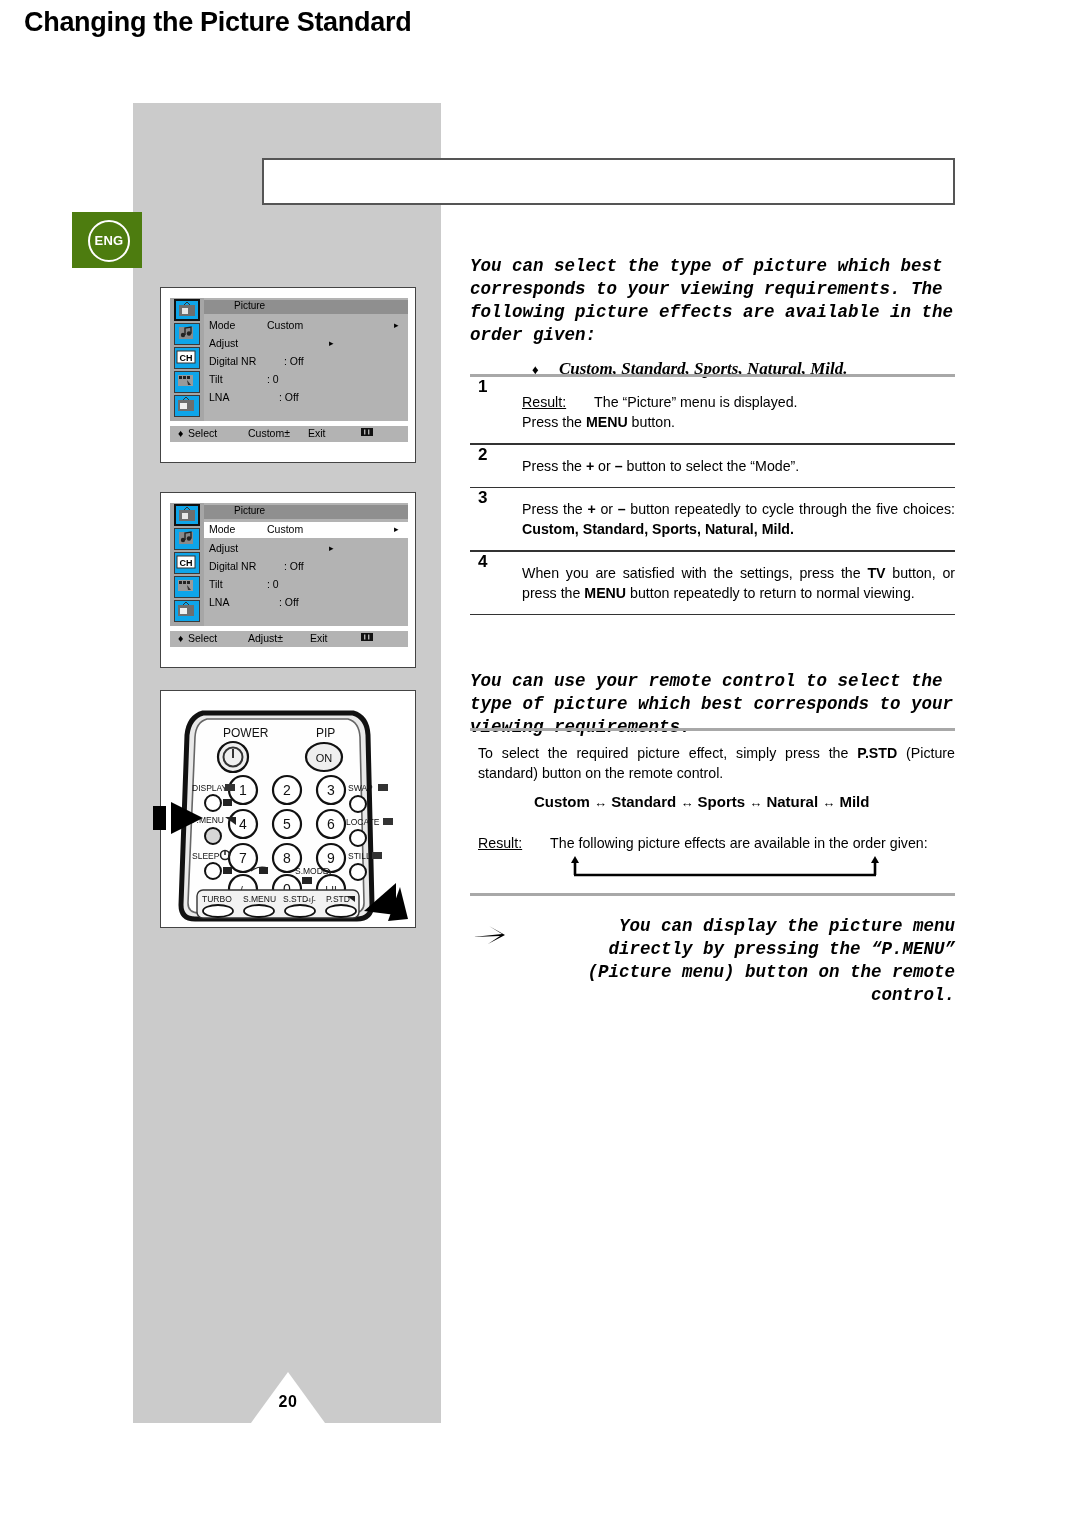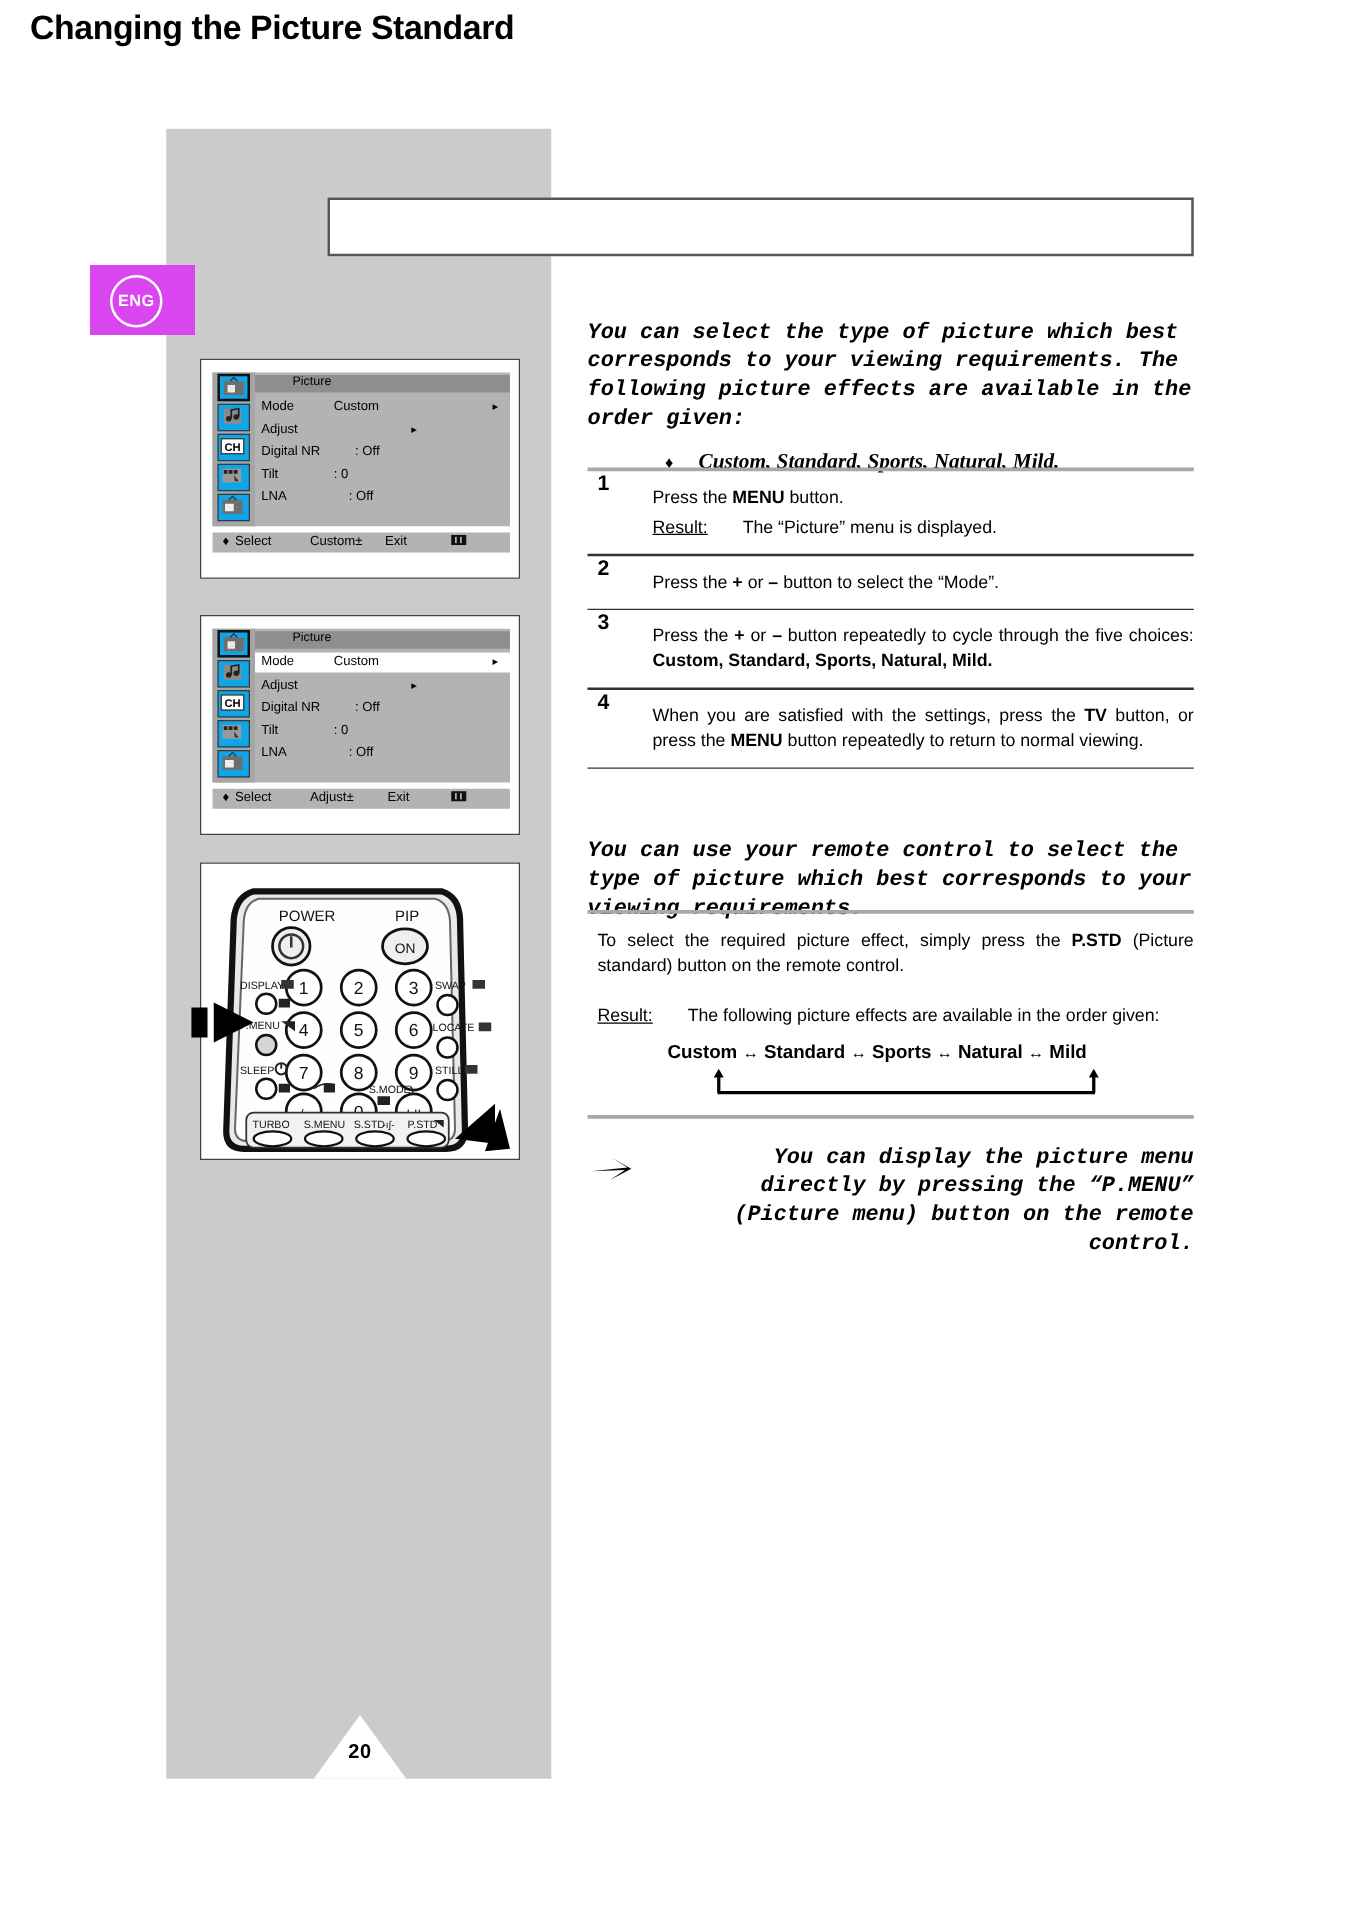--- a/index.html
+++ b/index.html
@@ -6,21 +6,21 @@
   body{width:1080px;height:1528px;position:relative;font-family:"Liberation Sans",sans-serif;color:#000;overflow:hidden;}
 
   
   .gray-band{position:absolute;left:133px;top:103px;width:308px;height:1320px;background:#cbcbcb;}
   .page-num-tri{position:absolute;left:251px;top:1372px;width:0;height:0;
      border-left:37px solid transparent;border-right:37px solid transparent;border-bottom:51px solid #fff;}
   .page-num{position:absolute;left:251px;top:1393px;width:74px;text-align:center;
      font-size:16px;font-weight:bold;letter-spacing:.5px;}
 
   
-  .eng-badge{position:absolute;left:72px;top:212px;width:70px;height:56px;background:#d946ef;padding-left:14px;}
+  .eng-badge{position:absolute;left:72px;top:212px;width:70px;height:56px;background:#4d7c0f;}
   .eng-circle{position:absolute;left:16px;top:8px;width:38px;height:38px;border:2.5px solid #fff;border-radius:50%;
      color:#fff;font-size:13px;font-weight:bold;line-height:38px;text-align:center;letter-spacing:.3px;}
 
   
   .title-box{position:absolute;left:262px;top:158px;width:693px;height:47px;background:#fff;
      border:2px solid #555;box-sizing:border-box;}
   .title-text{position:absolute;left:24px;top:7px;font-size:27px;font-weight:bold;letter-spacing:-0.3px;}
 
   
   .osd-box{position:absolute;background:#fff;border:1.5px solid #444;box-sizing:border-box;}
@@ -350,26 +350,26 @@
     <span style="font-size:13px;">♦</span>
     <span style="margin-left:16px;">Custom, Standard, Sports, Natural, Mild.</span>
   </div>
 </div>
 
 <div class="rc" style="top:374px;">
   <div class="hr-thick"></div>
 
   <div class="step" style="padding:11px 0 11px 0;">
     <span class="step-num">1</span>
-    <div class="step-txt">
-      <span>Press the </span><b>MENU</b><span> button.</span>
-    </div>
     <div class="step-txt" style="margin-top:4px;position:relative;">
       <span class="result-lab">Result:</span>
       <span style="margin-left:24px;">The “Picture” menu is displayed.</span>
+    </div>
+    <div class="step-txt">
+      <span>Press the </span><b>MENU</b><span> button.</span>
     </div>
   </div>
 
   <div class="hr-thin"></div>
 
   <div class="step" style="padding:11px 0 11px 0;">
     <span class="step-num">2</span>
     <div class="step-txt">
       <span>Press the </span><b>+</b><span> or </span><b>–</b><span> button to select the “Mode”.</span>
     </div>
@@ -399,37 +399,37 @@
 <div class="rc" style="top:670px;">
   <div class="intro">You can use your remote control to select the type of picture which best corresponds to your viewing requirements.</div>
 </div>
 
 <div class="rc" style="top:728px;">
   <div class="hr-thick"></div>
   <div class="step" style="padding:12px 0 0 0;">
     <div style="margin-left:8px;text-align:justify;">
       <span>To select the required picture effect, simply press the </span><b>P.STD</b><span> (Picture standard)  button on the remote control.</span>
     </div>
-    <div style="margin-left:8px;margin-top:20px;position:relative;">
-      <span class="result-lab">Result:</span>
-      <span style="margin-left:24px;">The following picture effects are available in the order given:</span>
-    </div>
-
     <div style="margin-left:64px;margin-top:9px;font-size:15px;font-weight:bold;">
       <span>Custom</span>
       <span style="font-weight:normal;font-size:13px;">↔</span>
       <span>Standard</span>
       <span style="font-weight:normal;font-size:13px;">↔</span>
       <span>Sports</span>
       <span style="font-weight:normal;font-size:13px;">↔</span>
       <span>Natural</span>
       <span style="font-weight:normal;font-size:13px;">↔</span>
       <span>Mild</span>
     </div>
 
+    <div style="margin-left:8px;margin-top:20px;position:relative;">
+      <span class="result-lab">Result:</span>
+      <span style="margin-left:24px;">The following picture effects are available in the order given:</span>
+    </div>
+
     <svg style="display:block;margin-left:100px;margin-top:2px;" width="310" height="24" viewBox="0 0 310 24">
       <path d="M4 20 H306" stroke="#000" stroke-width="2.6" fill="none"></path>
       <path d="M5 20 V6" stroke="#000" stroke-width="2.6" fill="none"></path>
       <path d="M305 20 V6" stroke="#000" stroke-width="2.6" fill="none"></path>
       <path d="M5 1 L1 8 L9 8 Z" fill="#000"></path>
       <path d="M305 1 L301 8 L309 8 Z" fill="#000"></path>
     </svg>
   </div>
   <div class="hr-thick" style="margin-top:14px;"></div>
 </div>

